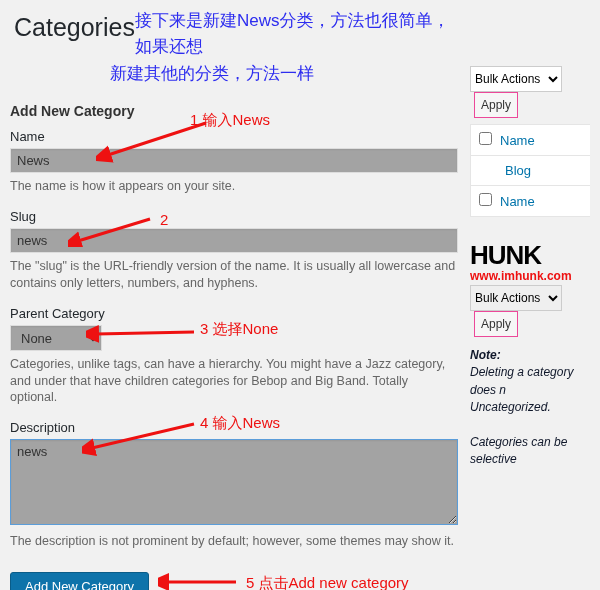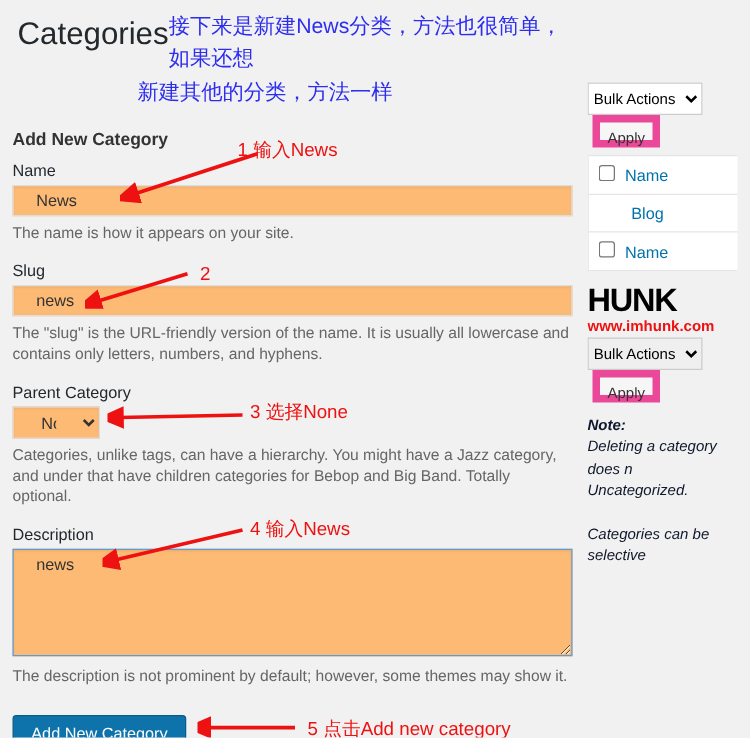--- a/index.html
+++ b/index.html
@@ -5,39 +5,39 @@
   * { box-sizing: border-box; margin: 0; padding: 0; }
   body { font-family: -apple-system, BlinkMacSystemFont, "Segoe UI", Arial, sans-serif; font-size: 13px; color: #333; background: #f1f1f1; width: 600px; height: 590px; overflow: hidden; }
   .wrap { display: flex; padding: 8px 0 0 10px; }
   .left { width: 460px; padding-right: 12px; }
   .right { width: 120px; overflow: hidden; }
   h1 { font-size: 25px; font-weight: 400; color: #23282d; display: inline; }
   .banner { color: #2d2def; font-size: 17px; line-height: 1.55; padding: 0 0 10px 4px; }
   .banner .row1 { display: flex; }
   .section-h { font-size: 14px; font-weight: 600; margin: 6px 0 10px; }
   label.fld { display: block; font-size: 13px; color: #23282d; margin-bottom: 4px; }
-  input.txt, select.sel, textarea.ta { width: 100%; background: #fdba74; border: 1px solid #ddd; box-shadow: inset 0 1px 2px rgba(0,0,0,.07); font-size: 13px; padding: 4px 18px; color: #333; font-family: inherit; }
-  select.sel { width: 70px; height: 26px; }
+  input.txt, select.sel, textarea.ta { width: 100%; background: #a3a3a3; border: 1px solid #ddd; box-shadow: inset 0 1px 2px rgba(0,0,0,.07); font-size: 13px; padding: 4px 6px; color: #333; font-family: inherit; }
+  select.sel { width: 92px; height: 26px; }
   textarea.ta { height: 86px; border: 1px solid #5b9dd9; resize: vertical; }
   .help { font-size: 12.5px; color: #666; margin: 5px 0 14px; line-height: 1.35; }
   .btn-primary { background: #0e73aa; border: 1px solid #0a5c88; color: #fff; padding: 6px 14px; font-size: 13px; border-radius: 3px; cursor: pointer; margin-top: 8px; }
   .annot { position: absolute; color: #e11; font-size: 15px; pointer-events: none; white-space: nowrap; }
   .arrow { position: absolute; pointer-events: none; }
   .pos { position: relative; }
   .bulk { margin-top: 58px; }
   .bulk select { width: 92px; height: 26px; font-size: 12px; border: 1px solid #ccc; background: #fff; }
-  .apply { display: inline-block; margin-left: 4px; padding: 3px 6px; border: 6px solid #ec4899; background: #f6f6f6; font-size: 12px; vertical-align: top; height: 26px; line-height: 18px; }
+  .apply { display: inline-block; margin-left: 4px; padding: 3px 6px; border: 1px solid #ec4899; background: #f6f6f6; font-size: 12px; vertical-align: top; height: 26px; line-height: 18px; }
   table.tb { width: 200px; border-collapse: collapse; margin-top: 6px; background: #fff; }
   .tb th, .tb td { border: 1px solid #e5e5e5; padding: 7px 8px; font-size: 13px; text-align: left; }
   .tb th { font-weight: 400; }
   .tb .link { color: #0073aa; }
   .tb input[type=checkbox] { margin-right: 8px; }
   .note { font-size: 12px; font-style: italic; color: #0f172a; margin-top: 10px; line-height: 1.45; }
   .note b { font-style: italic; font-weight: 600; }
-  .logo { margin-top: 8px; font-weight: 900; font-size: 26px; letter-spacing: -1px; color: #000; }
+  .logo { margin-top: 23px; font-weight: 900; font-size: 26px; letter-spacing: -1px; color: #000; }
   .logo-url { color: #e11; font-size: 12px; font-weight: 600; margin-top: -2px; }
 </style>
 </head>
 <body>
 
 <div class="wrap">
   <div class="left">
 
     <div class="banner">
       <div class="row1">

